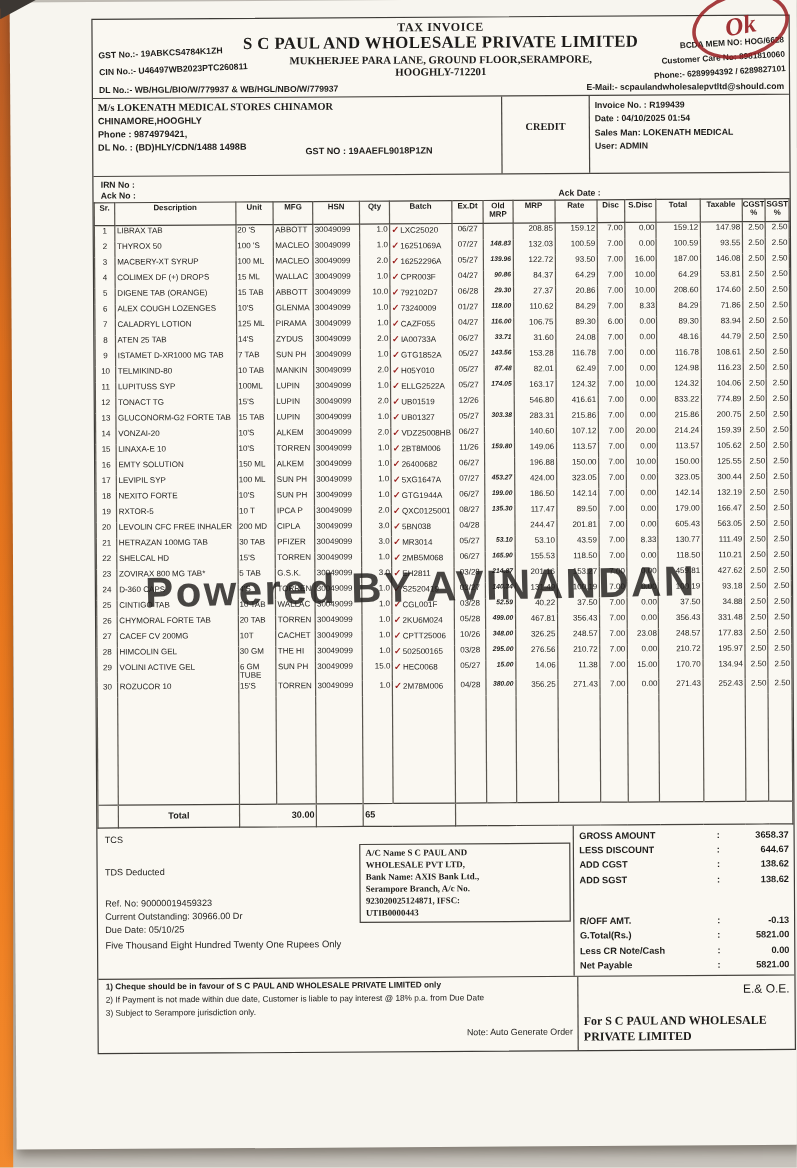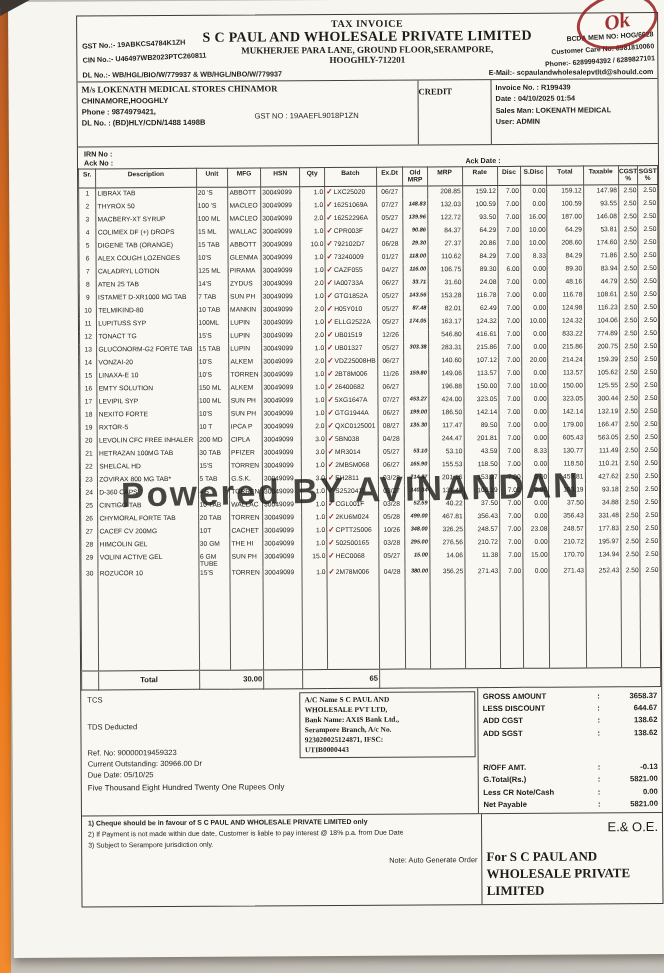--- a/index.html
+++ b/index.html
@@ -51,24 +51,24 @@
   }
   .dl-email{
     display:flex;justify-content:space-between;align-items:flex-end;
     font-size:7.2px;font-weight:bold;padding:2px 4px 2px 5px;
   }
   
   .party{display:flex;border-top:1.3px solid #47443f;border-bottom:1.3px solid #47443f;}
   .party-left{flex:1;padding:2px 4px;position:relative;min-height:60px;}
   .party-name{font-weight:bold;font-size:8.6px;font-family:"Liberation Serif",serif;}
   .party-line{font-size:7.6px;font-weight:bold;margin-top:2px;}
-  .party-gst{position:absolute;left:52%;top:30px;font-size:7.6px;font-weight:normal;white-space:nowrap;}
+  .party-gst{position:absolute;left:52%;top:40px;font-size:7.6px;font-weight:bold;white-space:nowrap;}
   .credit{
     width:72px;border-left:1.2px solid #47443f;border-right:1.2px solid #47443f;
-    font-weight:bold;font-size:8.6px;padding-top:6px;
+    text-align:center;font-weight:bold;font-size:8.6px;padding-top:20px;
     font-family:"Liberation Serif",serif;
   }
   .meta{width:158px;padding:2px 4px;font-size:7.3px;font-weight:bold;line-height:1.55;}
   
   .irn{font-size:7.2px;font-weight:bold;padding:2px 4px 1px 6px;}
   .irn-row2{display:flex;}
   .irn-ack{width:40%;}
   .irn-ackdate{width:60%;text-align:center;}
   
   table{width:100%;border-collapse:collapse;table-layout:fixed;}
@@ -91,36 +91,36 @@
   }
   
   .f-wrap{display:flex;}
   .f-left{width:37%;padding:4px 2px 2px 6px;font-size:7.6px;}
   .f-left .gap1{margin-top:16px;}
   .f-left .gap2{margin-top:14px;}
   .f-left div{line-height:1.5;}
   .words{font-size:7.9px;margin-top:1px;white-space:nowrap;}
   .f-mid{width:32%;}
   .bank{
-    border:1px solid #47443f;margin:3px 2px;padding:2px 4px;
+    border:1px solid #47443f;margin:14px 2px;padding:2px 4px;
     font-weight:bold;font-size:7.4px;line-height:1.35;white-space:pre-line;
     font-family:"Liberation Serif",serif;
   }
   .f-right{width:31%;border-left:1px solid #47443f;padding:3px 4px 2px 4px;font-size:7.7px;font-weight:bold;}
   .amt-row{display:flex;line-height:1.6;}
   .amt-lbl{flex:1;white-space:nowrap;}
   .amt-colon{width:10px;}
   .amt-val{width:50px;text-align:right;}
   .amt-gap{height:22px;}
   
   .terms-wrap{display:flex;border-top:1.1px solid #47443f;}
   .terms{flex:1;padding:2px 4px 4px 6px;font-size:6.9px;line-height:1.55;}
   .t-bold{font-weight:bold;}
   .note{text-align:right;margin-top:6px;font-size:7.4px;}
-  .sign{width:31%;border-left:1px solid #47443f;font-size:13px;position:relative;}
+  .sign{width:31%;border-left:1px solid #47443f;font-size:10px;position:relative;}
   .eoe{text-align:right;padding:6px 4px 0 0;}
   .for-sign{font-weight:bold;text-align:left;padding:14px 4px 4px 4px;line-height:1.3;font-family:"Liberation Serif",serif;}
   
   .wm{
     position:absolute;left:110px;top:470px;
     font-size:35px;font-weight:bold;letter-spacing:2px;white-space:nowrap;
     color:rgba(32,29,27,.82);
     transform:rotate(-0.9deg);
     z-index:5;pointer-events:none;
   }
@@ -825,21 +825,21 @@
             <td></td>
             <td></td>
           </tr>
         </tbody>
       <tfoot>
         <tr>
           <td></td>
           <td style="text-align:center">Total</td>
           <td colspan="2" style="text-align:right">30.00</td>
           <td></td>
-          <td colspan="2" style="text-align:right">65</td>
+          <td colspan="2" style="text-align:left">65</td>
           <td colspan="10"></td>
         </tr>
       </tfoot>
     </table>
 
     <div class="f-wrap">
       <div class="f-left">
         <div>TCS</div>
         <div class="gap1">TDS Deducted</div>
         <div class="gap2">Ref. No:      90000019459323</div>

